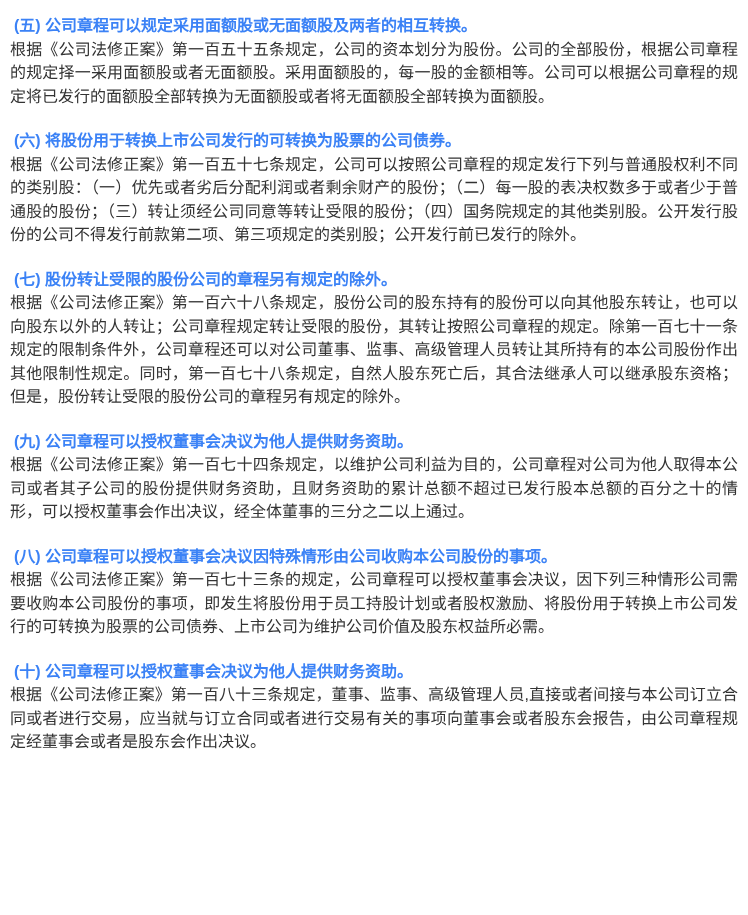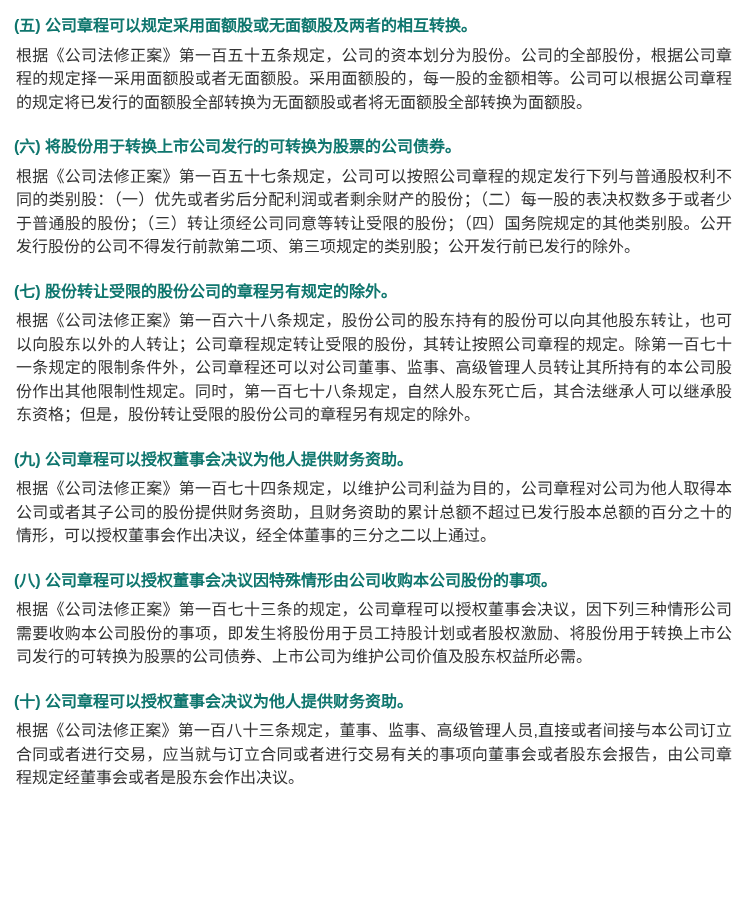--- a/index.html
+++ b/index.html
@@ -14,30 +14,30 @@
     font-family: "Liberation Sans", sans-serif;
     font-size: 16px;
     line-height: 23.5px;
     color: #333333;
     background: #ffffff;
   }
   .section { margin: 0; padding: 0; }
   .section-heading {
     font-size: 16px;
     font-weight: bold;
-    color: #0f766e;
+    color: #3b82f6;
     margin: 21px 0 0 0;
     padding-left: 4px;
     line-height: 23.5px;
   }
   .doc .section:first-child .section-heading {
     margin-top: 9px;
   }
   .section-paragraph {
-    margin: 6px;
+    margin: 0;
     text-align: justify;
     text-justify: inter-ideograph;
     line-height: 23.5px;
   }
   .section-paragraph + .section-paragraph {
     margin-top: 21px;
   }
 </style>
 </head>
 <body>

